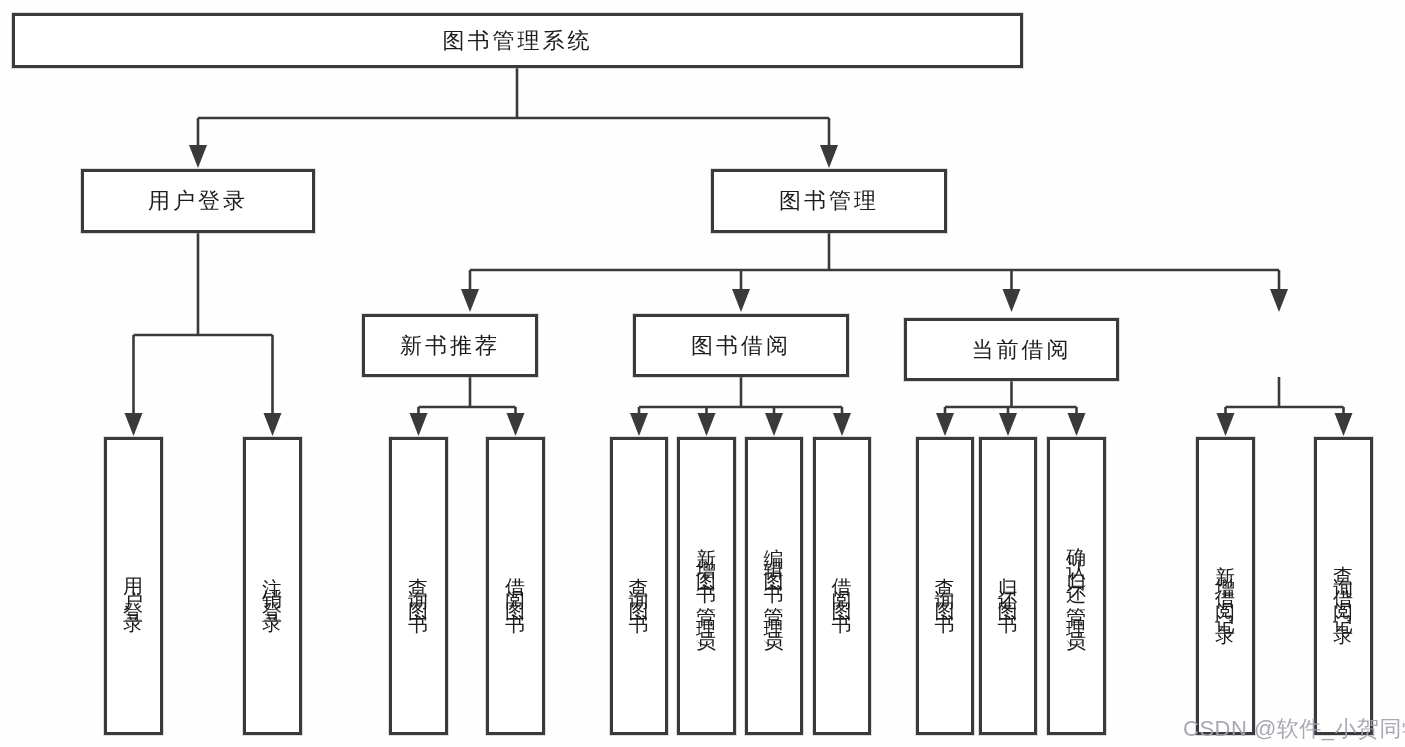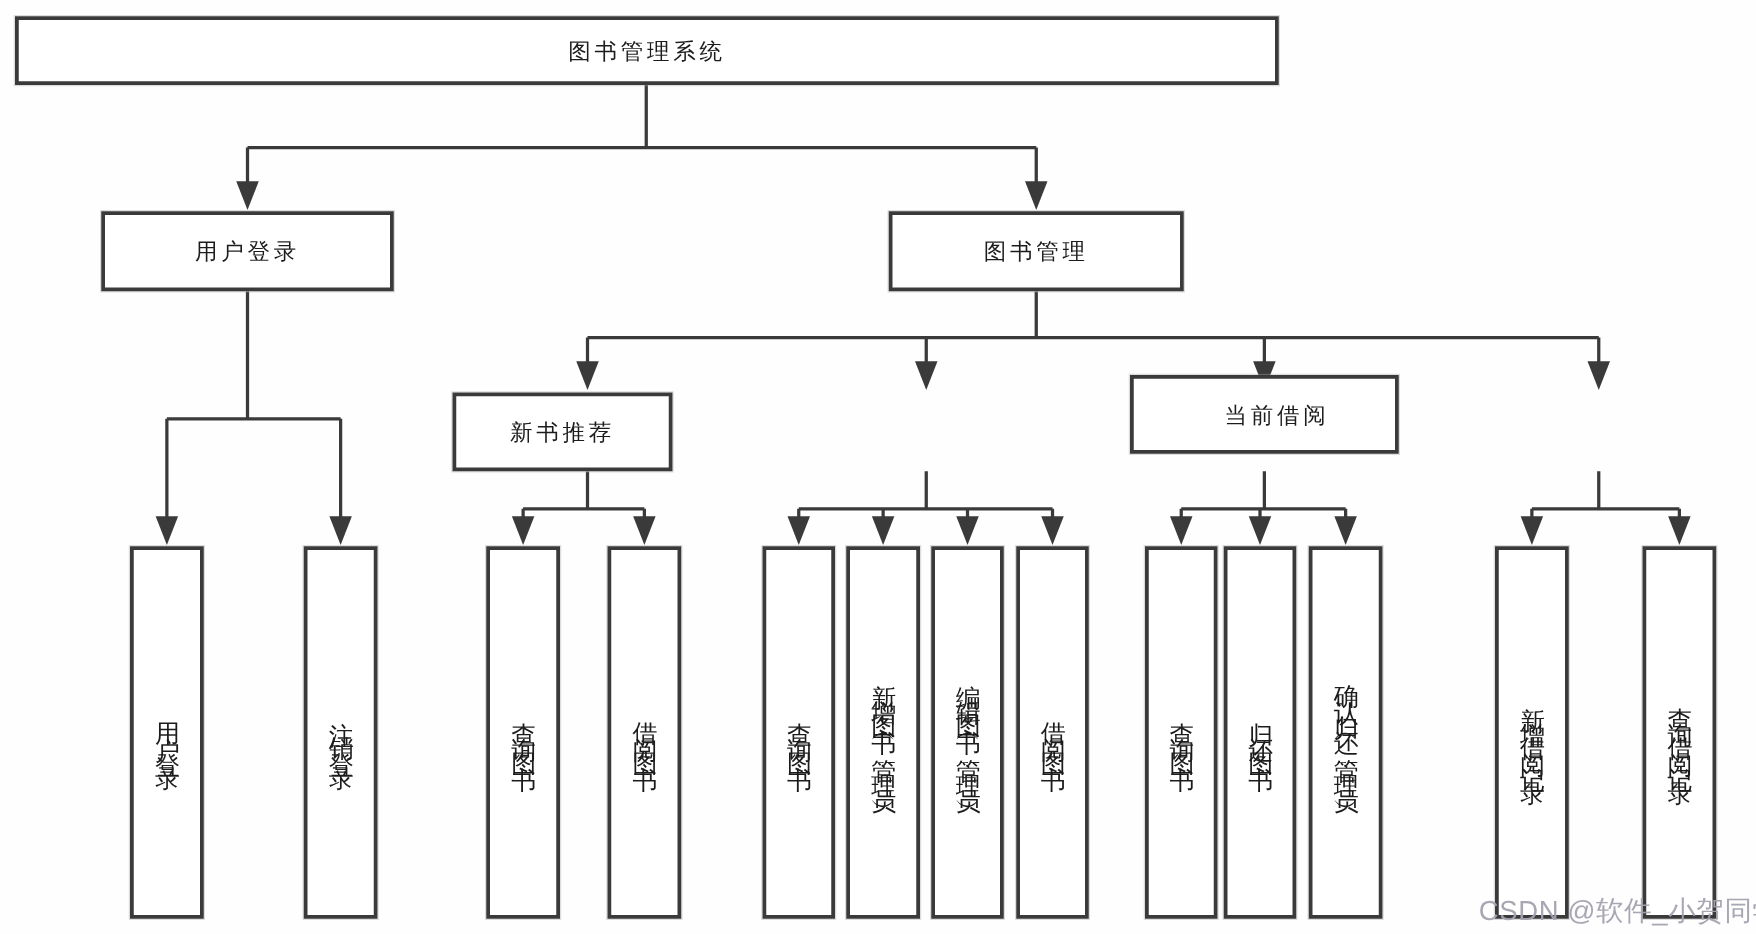--- a/index.html
+++ b/index.html
@@ -22,21 +22,21 @@
     background: #ffffff;
     border: 3px solid #3a3a3a;
     box-sizing: border-box;
     display: flex;
     align-items: center;
     justify-content: center;
     color: #1c1c1c;
     z-index: 2;
     box-shadow: 0 0 0 1px rgba(165,165,165,0.38);
   }
-  .hbox { font-size: 18px; letter-spacing: 3px; white-space: nowrap; text-align: center; }
+  .hbox { font-size: 22px; letter-spacing: 3px; white-space: nowrap; text-align: center; }
   .vbox .vtext {
     writing-mode: vertical-rl;
     font-size: 20px;
     letter-spacing: 12px;
     line-height: 1;
     white-space: nowrap;
   }
   .watermark {
     position: absolute;
     left: 1183px;
@@ -121,21 +121,24 @@
   <div class="node hbox" style="left:81px; top:169px; width:234px; height:64px;">
     <span>用户登录</span>
   </div>
   <div class="node hbox" style="left:711px; top:169px; width:236px; height:64px;font-family:Liberation Serif, serif;">
     <span>图书管理</span>
   </div>
 
   <div class="node hbox" style="left:362px; top:314px; width:176px; height:63px;">
     <span>新书推荐</span>
   </div>
-  <div class="node hbox" style="left:904px; top:300px; width:215px; height:63px;padding-left:20px;">
+  <div class="node hbox" style="left:633px; top:314px; width:216px; height:63px;">
+    <span>图书借阅</span>
+  </div>
+  <div class="node hbox" style="left:904px; top:318px; width:215px; height:63px;padding-left:20px;">
     <span>当前借阅</span>
   </div>
 
   <div class="node vbox" style="left:104px; top:437px; width:59px; height:298px;">
     <span class="vtext">用户登录</span>
   </div>
   <div class="node vbox" style="left:243px; top:437px; width:59px; height:298px;">
     <span class="vtext">注销登录</span>
   </div>
 

